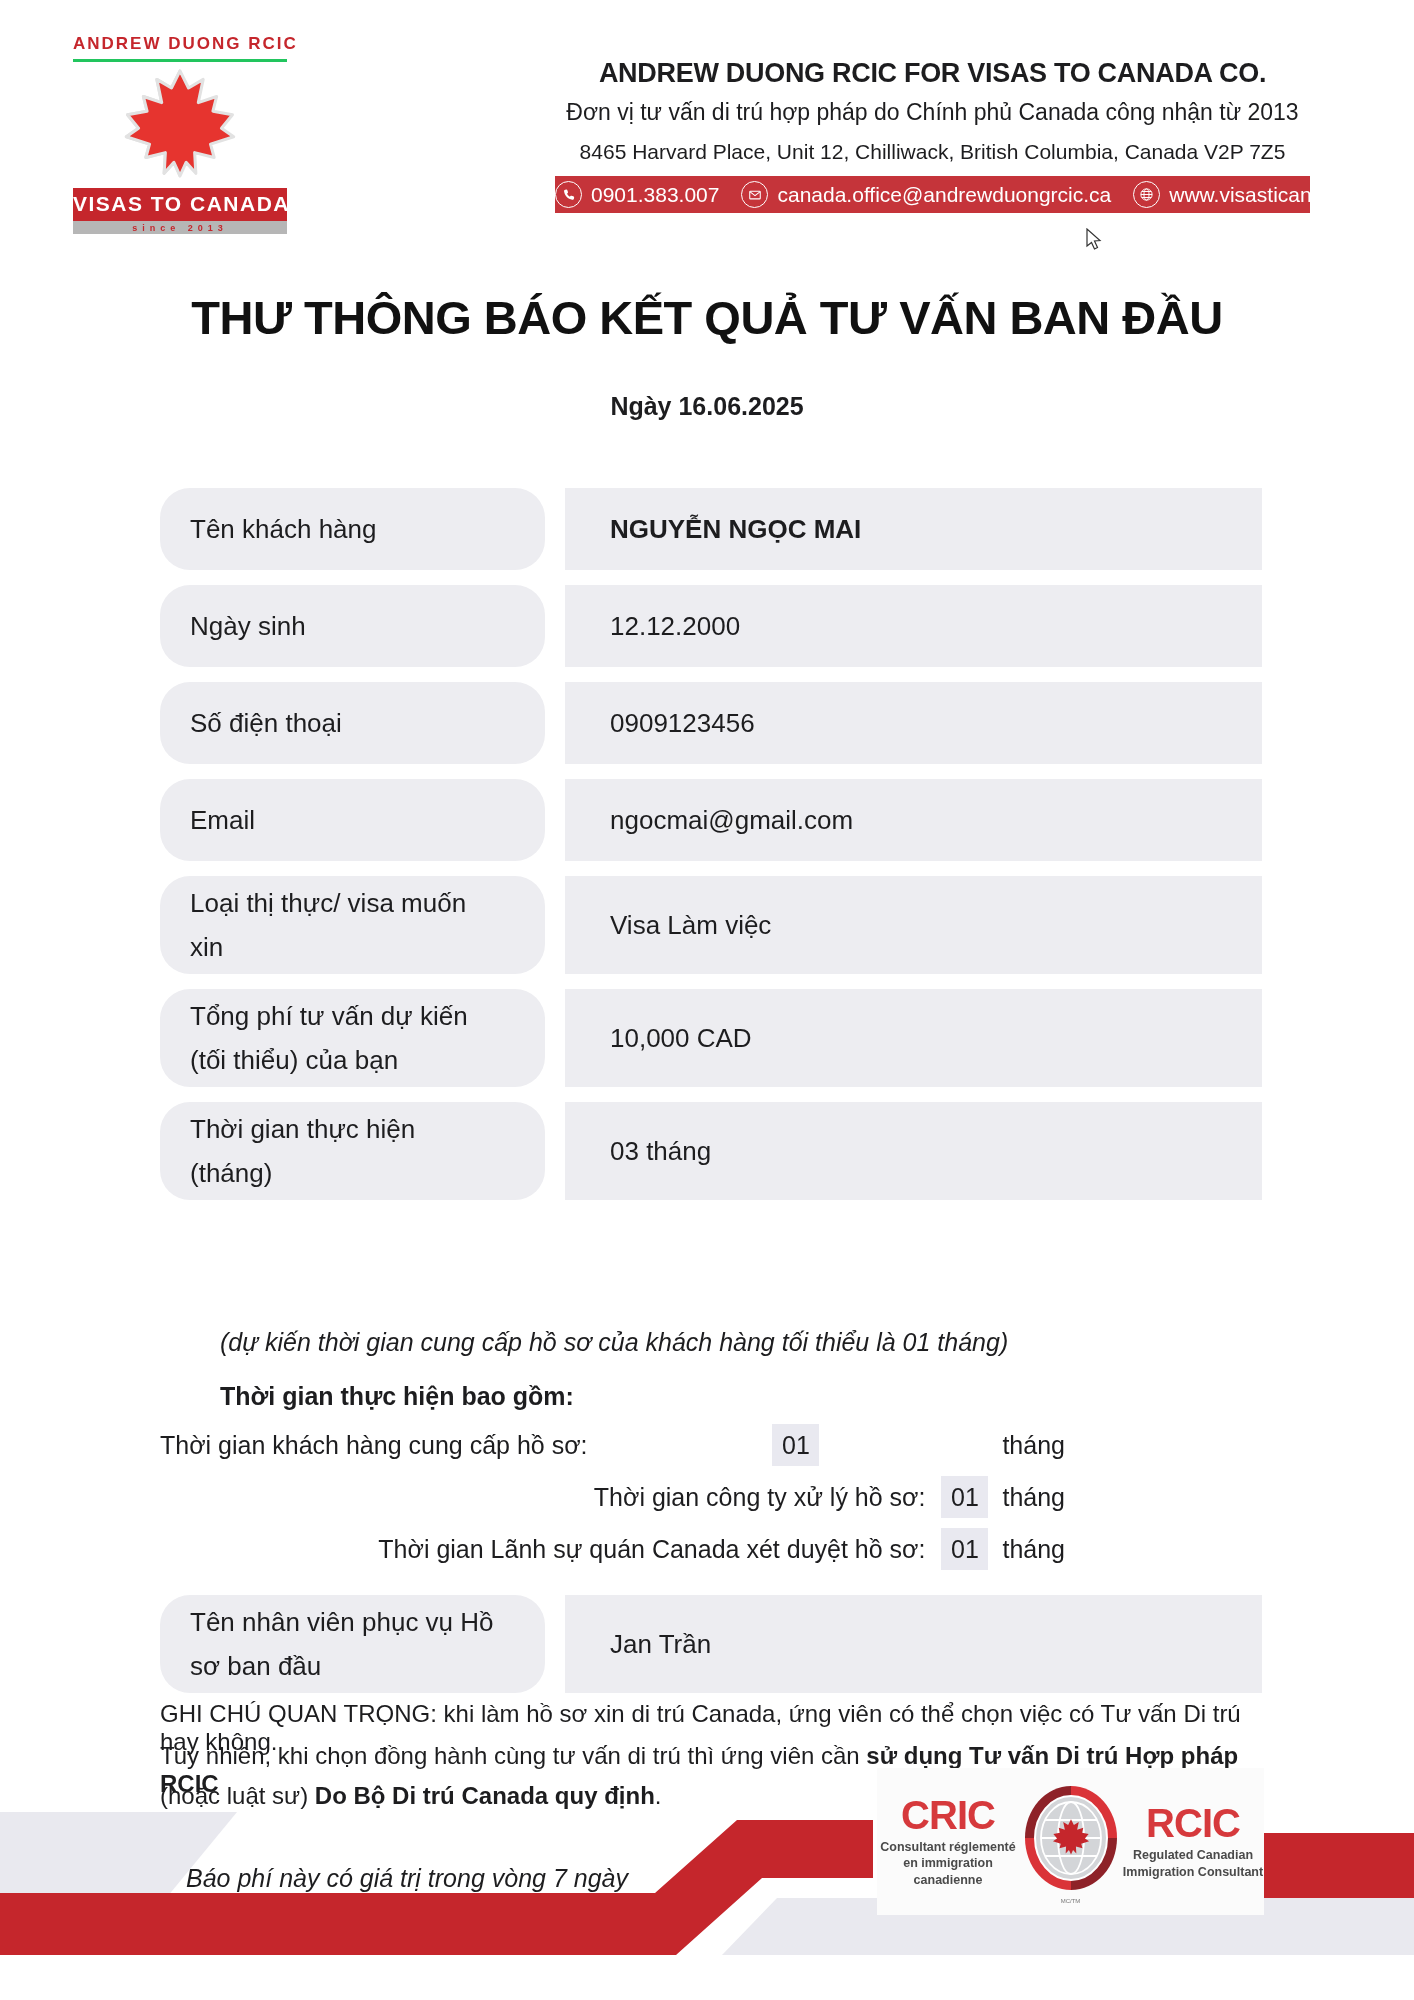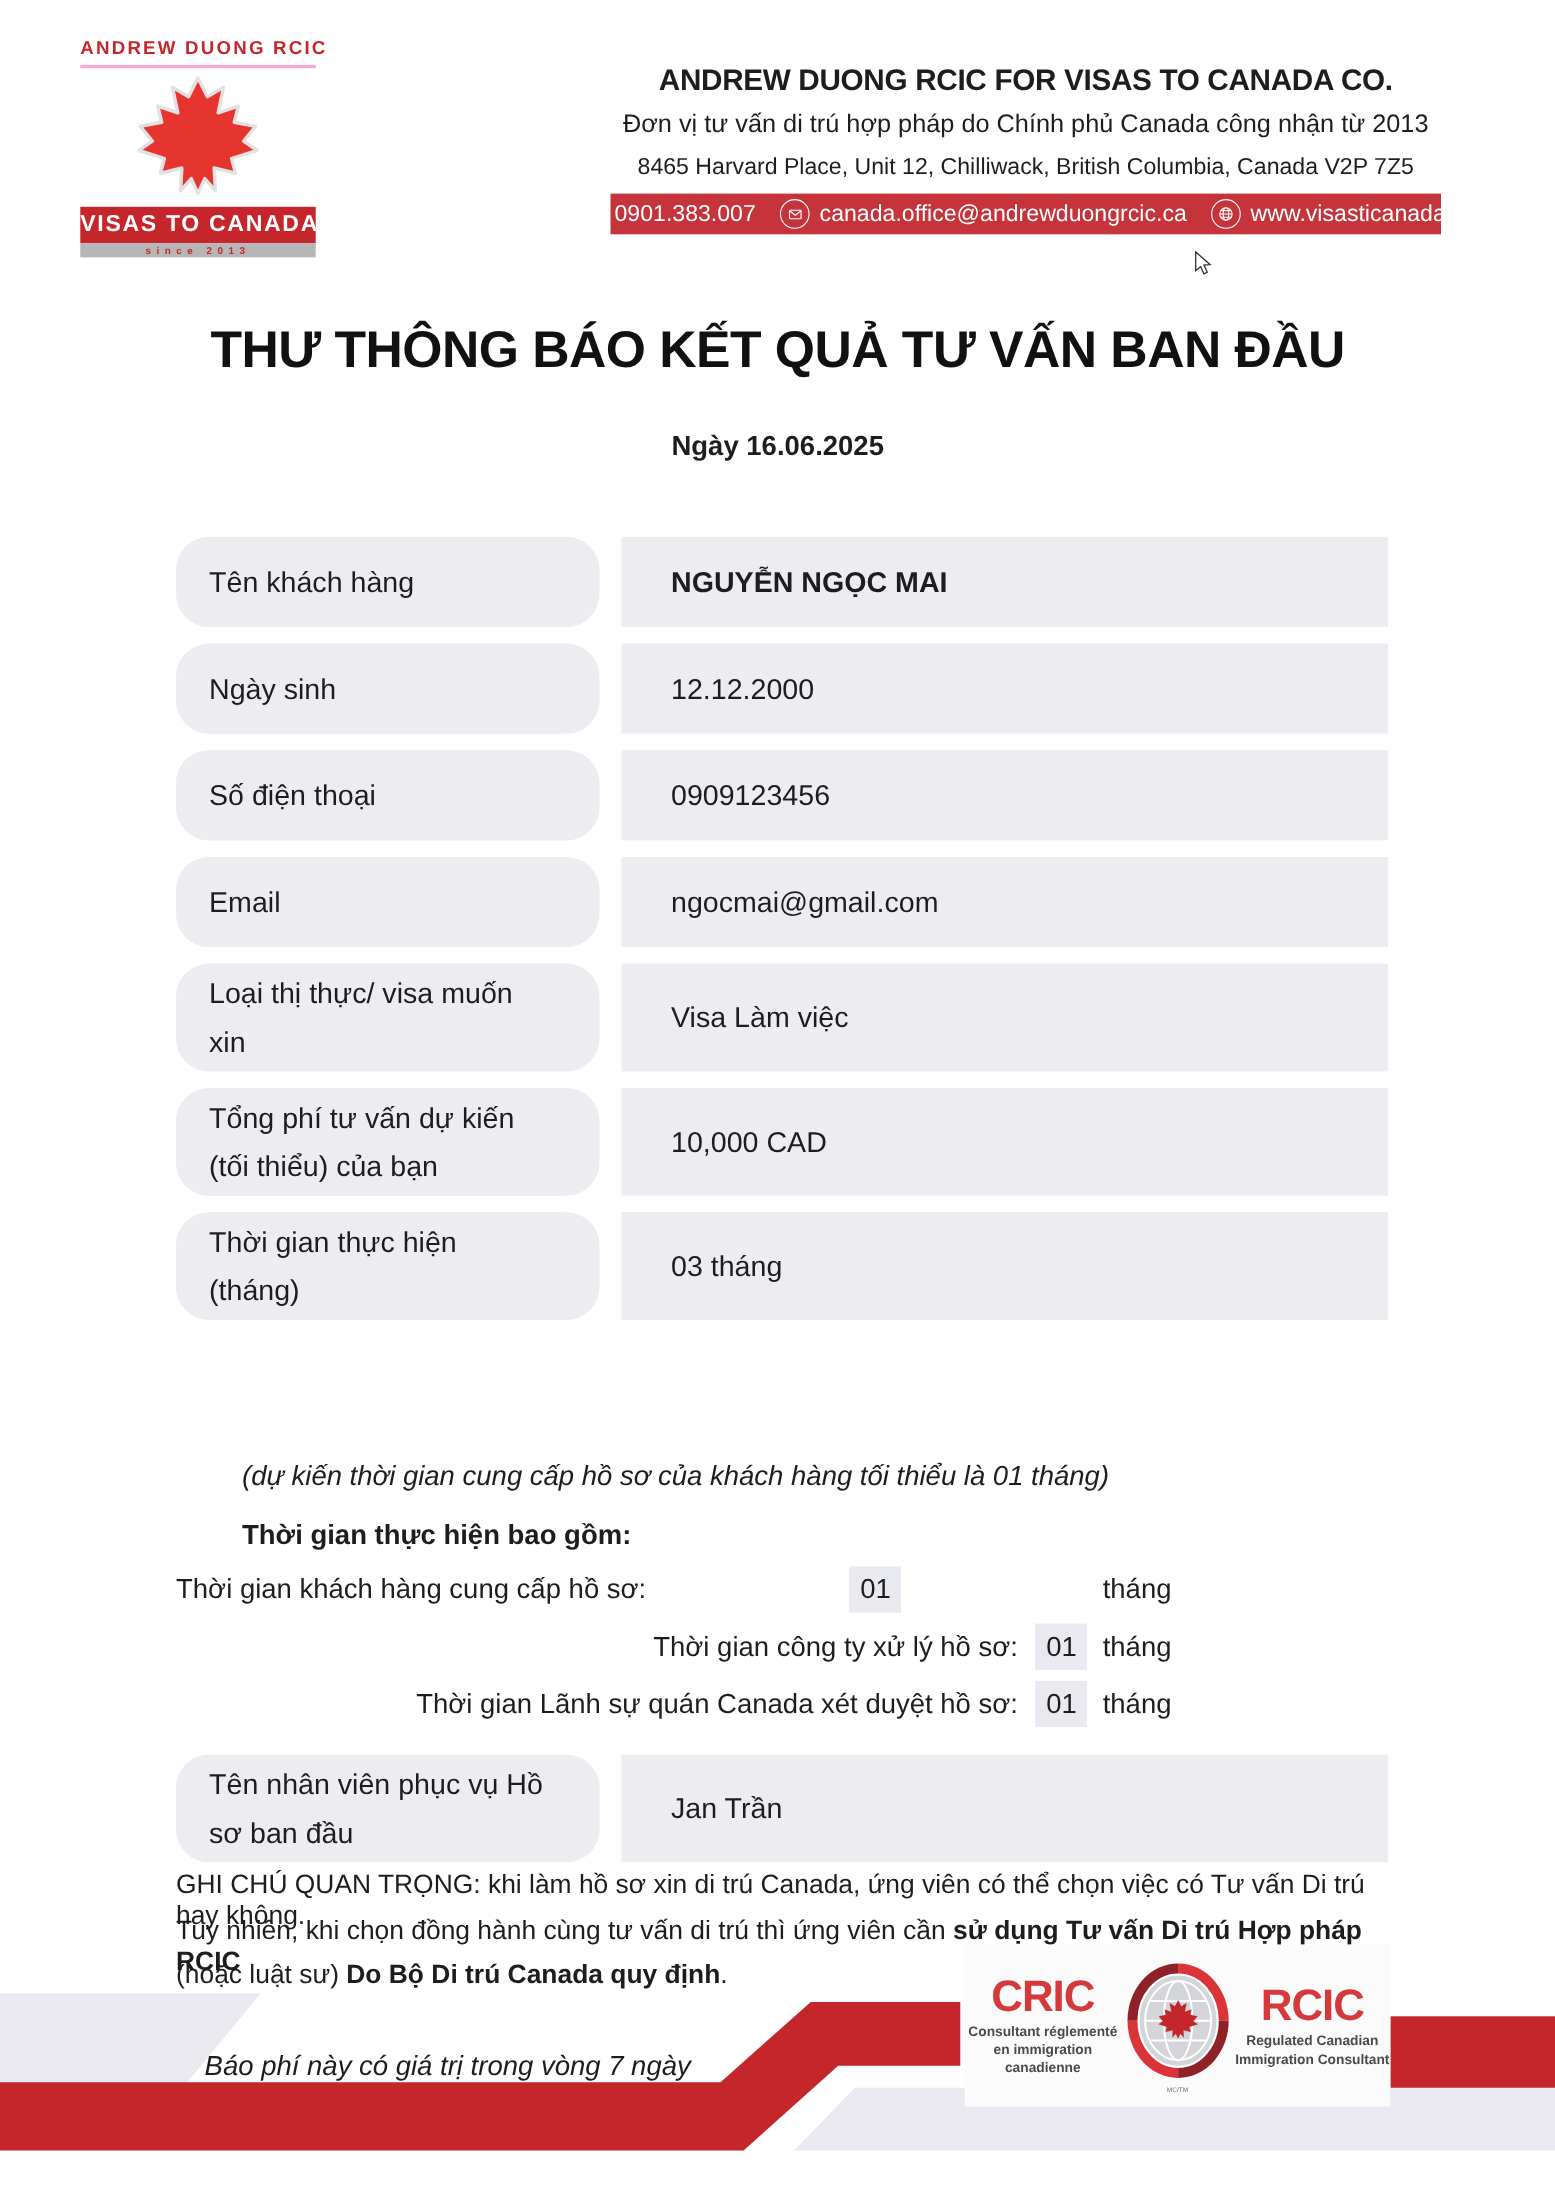--- a/index.html
+++ b/index.html
@@ -3,33 +3,33 @@
 <meta charset="utf-8">
 <style>
   html,body{margin:0;padding:0;background:#fff;}
   .page{position:relative;width:1414px;height:2000px;background:#ffffff;overflow:hidden;
         font-family:"Liberation Sans",sans-serif;color:#1d1d1f;}
   .abs{position:absolute;}
 
   
   .logo{left:73px;top:34px;width:214px;text-align:center;}
   .logo-top{color:#c5262c;font-weight:bold;font-size:17px;letter-spacing:2px;
-            padding-bottom:5px;border-bottom:3px solid #f9a8d4;white-space:nowrap;}
+            padding-bottom:5px;border-bottom:3px solid #22c55e;white-space:nowrap;}
   .logo-leaf{margin:4px auto 0;display:block;}
   .logo-banner{background:#c5262c;color:#fff;font-weight:bold;font-size:21px;
                letter-spacing:1.5px;padding:4px 0 5px;white-space:nowrap;}
   .logo-since{background:#b6b6b6;color:#c5262c;font-weight:bold;font-size:9px;
               letter-spacing:5px;padding:2px 0 1px;}
 
   .hdr{left:555px;top:58px;width:755px;text-align:center;}
   .hdr-name{font-size:27px;font-weight:bold;letter-spacing:-.3px;}
   .hdr-tagline{font-size:23px;margin-top:10px;}
   .hdr-address{font-size:21px;margin-top:14px;}
   .contactbar{margin-top:12px;background:#c5343a;color:#fff;height:37px;
-              display:flex;align-items:center;justify-content:center;font-size:21px;}
+              display:flex;align-items:center;font-size:21px;}
   .ci{display:inline-flex;align-items:center;justify-content:center;width:25px;height:25px;
       border:1.6px solid #fff;border-radius:50%;margin:0 9px 0 22px;flex:none;}
   .ci:first-child{margin-left:0;}
 
   
   .title{left:0;top:290px;width:1414px;text-align:center;font-size:47px;font-weight:bold;
          letter-spacing:-.5px;color:#111;}
   .date{left:0;top:392px;width:1414px;text-align:center;font-size:25px;font-weight:bold;}
 
   

